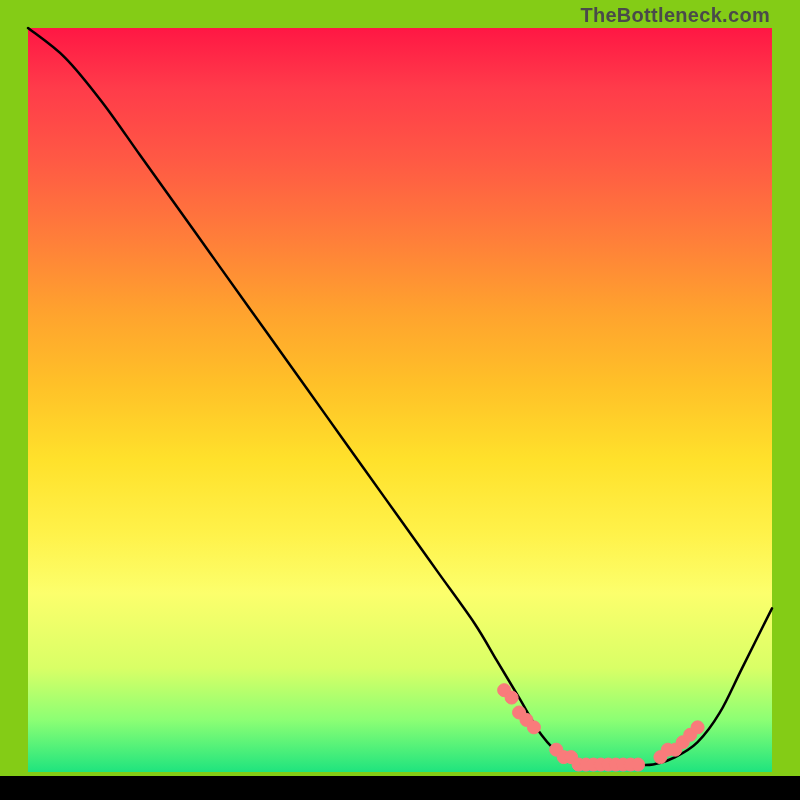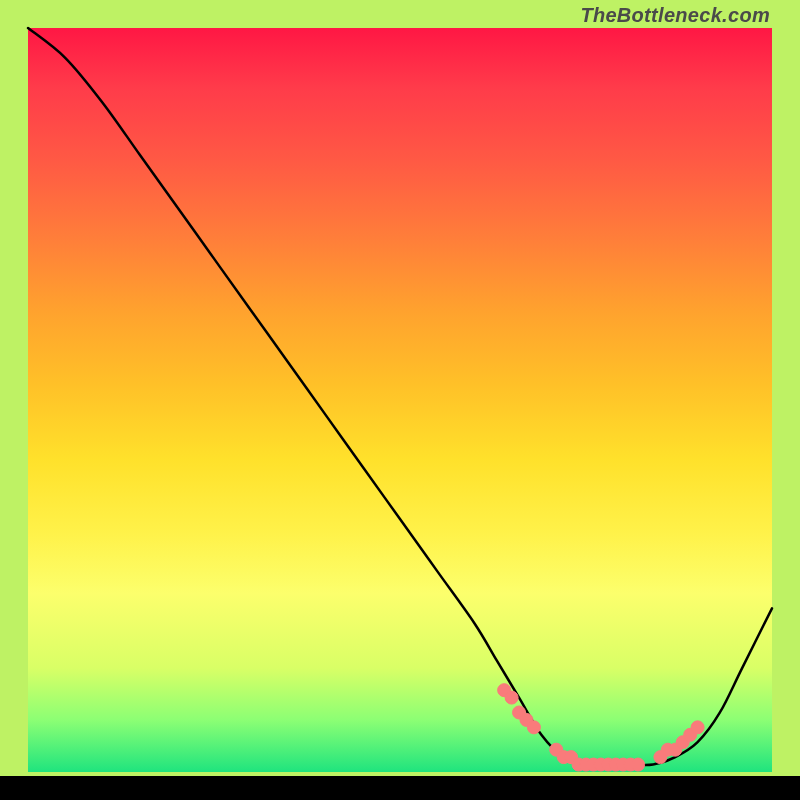--- a/index.html
+++ b/index.html
@@ -8,22 +8,21 @@
     width: 800px;
     height: 800px;
     background: #000;
     overflow: hidden;
     font-family: Arial, Helvetica, sans-serif;
   }
   .frame {
     position: relative;
     width: 800px;
     height: 776px;
-    background: #bef264;
-    font-style: italic;
+    background: #84cc16;
   }
   .plot-area {
     position: absolute;
     left: 28px;
     top: 28px;
     width: 744px;
     height: 744px;
     
     background: linear-gradient(to bottom,
       #ff1744 0%,

